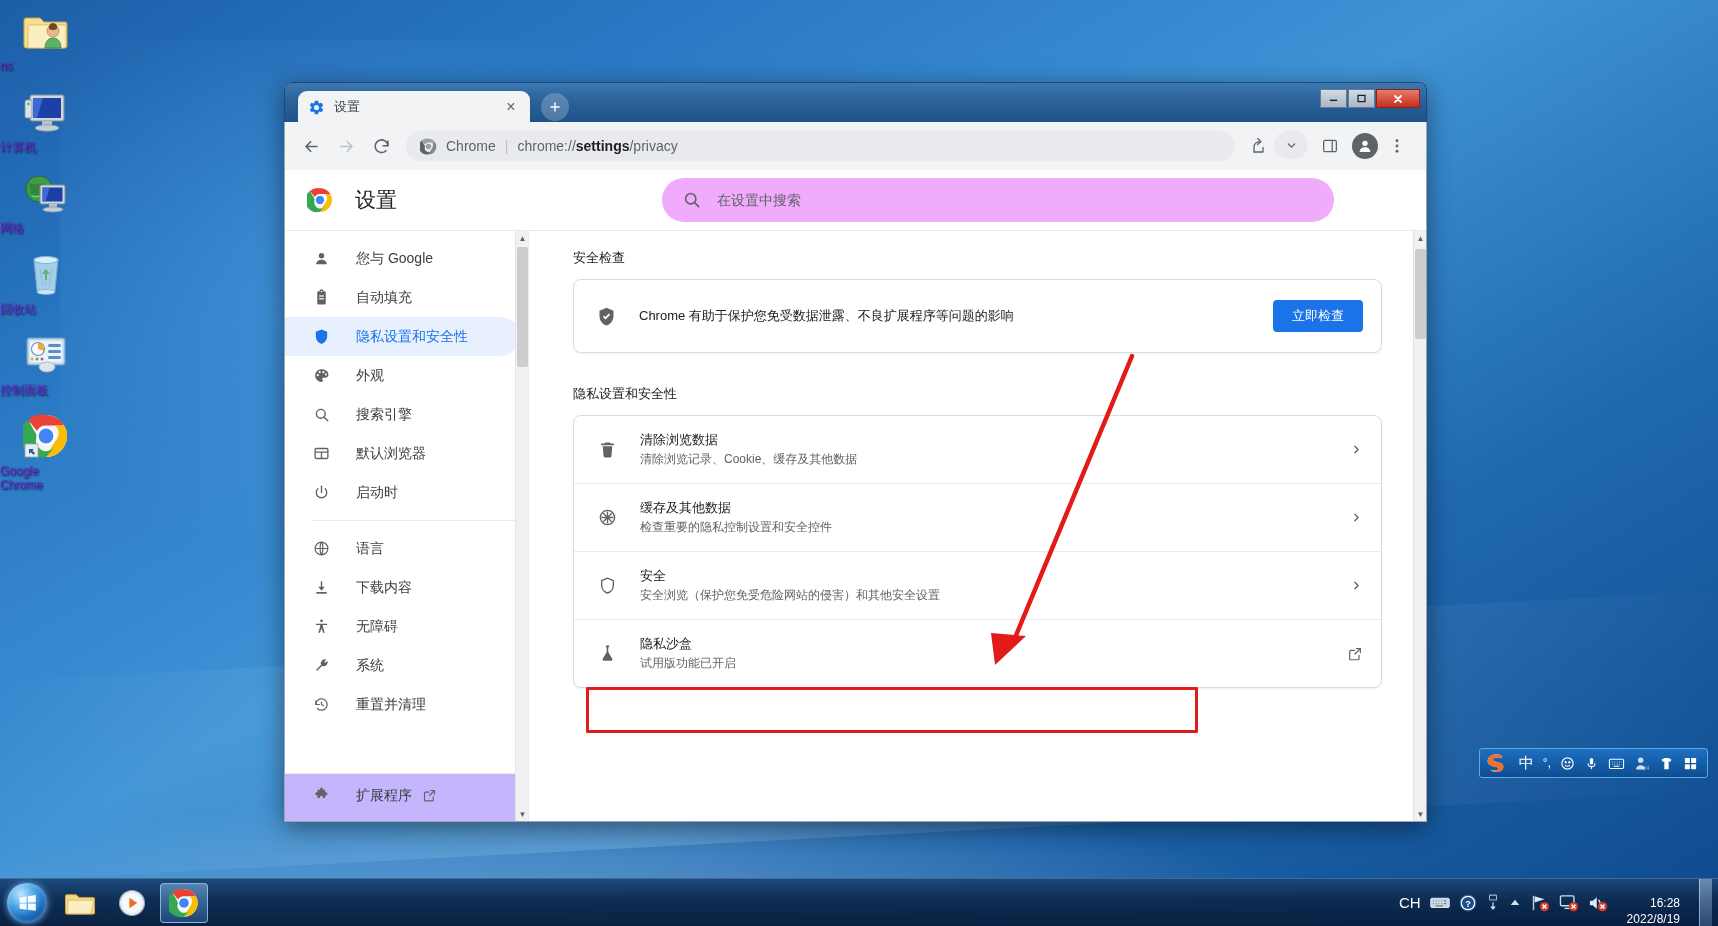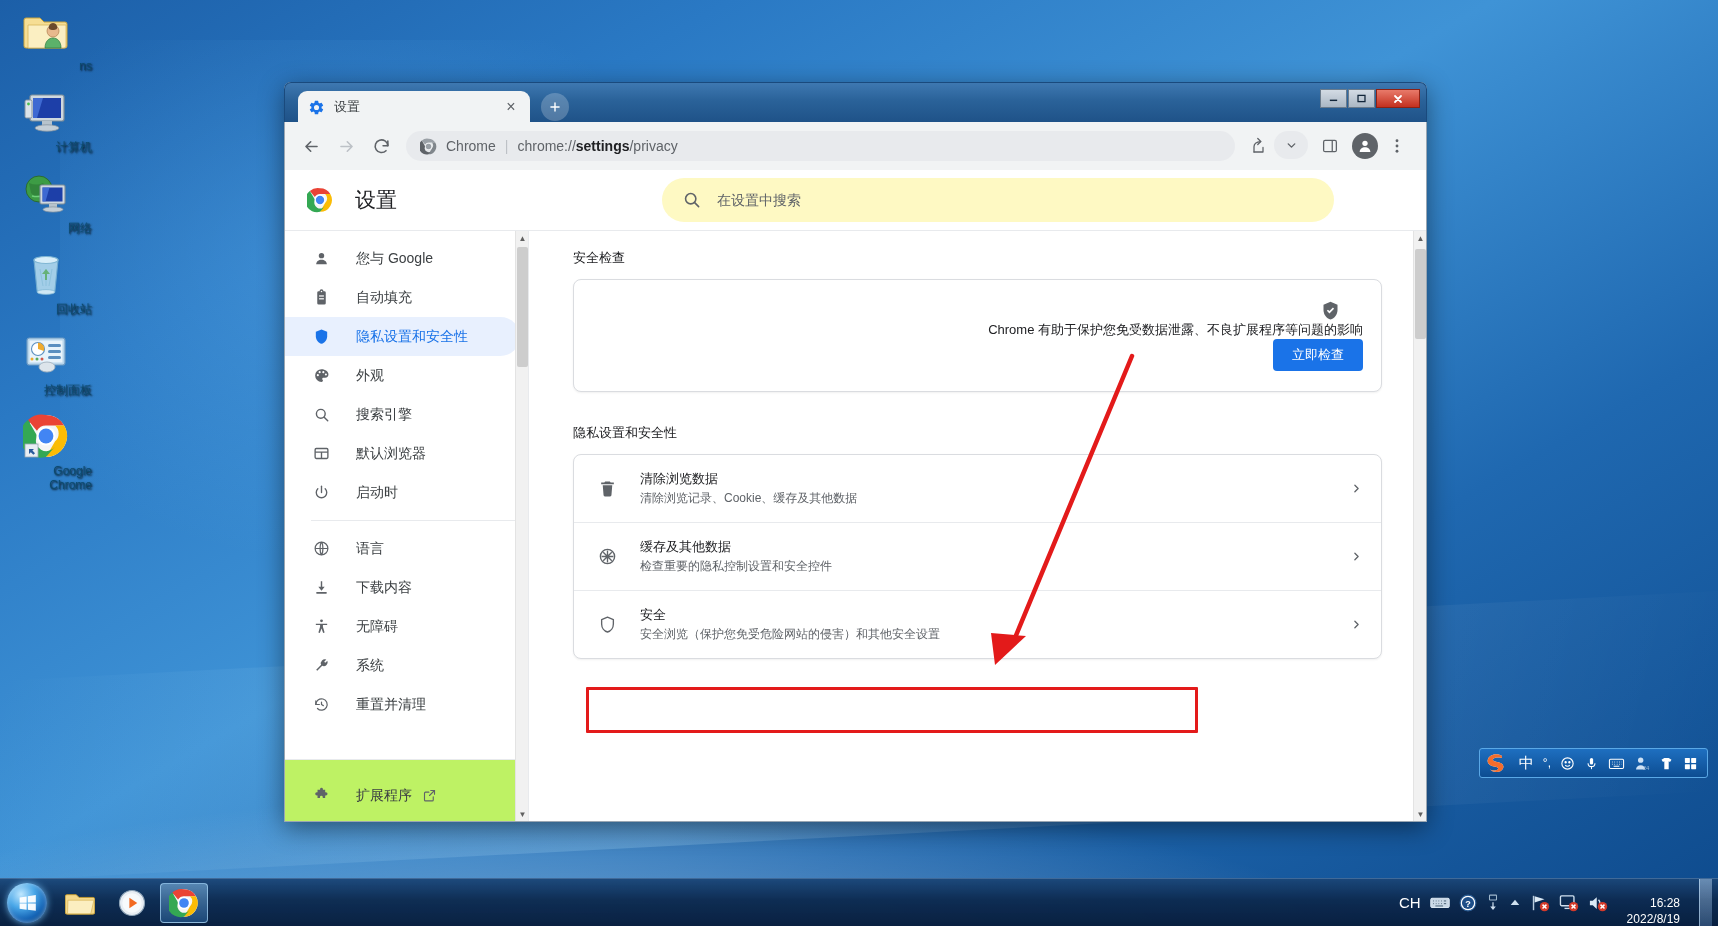--- a/index.html
+++ b/index.html
@@ -26,22 +26,22 @@
   .wp-streak {
     position: absolute; left: 0; bottom: 90px; width: 1718px; height: 200px;
     background: linear-gradient(105deg, rgba(255,255,255,0) 0%, rgba(180,230,255,0.22) 40%, rgba(255,255,255,0.10) 60%, rgba(255,255,255,0) 100%);
     transform: skewY(-3deg);
     pointer-events: none;
   }
 
   
   .desktop-icons { position: absolute; left: 0; top: 6px; width: 92px; }
   .dicon {
-    width: 92px; text-align: right; margin-bottom: 14px;
-    color: #0c4a6e; font-size: 12px; line-height: 14px;
+    width: 92px; text-align: left; margin-bottom: 14px;
+    color: #6d28d9; font-size: 12px; line-height: 14px;
     text-shadow: 1px 1px 2px rgba(0,0,0,0.85);
     cursor: default;
   }
   .dicon .glyph { height: 50px; display: flex; align-items: center; justify-content: center; margin-bottom: 3px; }
   .dicon .label { display: block; }
 
   
   .window {
     position: absolute;
     left: 284px; top: 82px;
@@ -137,21 +137,21 @@
   .settings-header {
     height: 60px; display: flex; align-items: center;
     padding-left: 22px; background: #fff; flex: 0 0 auto;
     border-bottom: 1px solid #fff;
   }
   .settings-header .logo { width: 26px; height: 26px; margin-right: 22px; }
   .settings-header .title { font-size: 21px; color: #202124; }
   .search-box {
     margin-left: 265px;
     width: 672px; height: 44px;
-    background: #fef9c3; border-radius: 22px;
+    background: #f0abfc; border-radius: 22px;
     display: flex; align-items: center; padding: 0 20px;
   }
   .search-box .s-icon { color: #5f6368; margin-right: 16px; display: flex; }
   .search-box input {
     border: none; background: transparent; outline: none;
     font-size: 14px; color: #3c4043; width: 100%;
     font-family: "Liberation Sans", sans-serif;
   }
   .search-box input::placeholder { color: #5f6368; }
 
@@ -187,22 +187,22 @@
     color: #606060; font-size: 8px; background: #f1f1f1;
   }
   .sbar-arrow.up { top: 0; }
   .sbar-arrow.down { bottom: 0; }
   .sbar-thumb {
     position: absolute; left: 1px; top: 16px; width: 11px; height: 120px;
     background: #cdcdcd; border-radius: 2px;
   }
   .snav-bottom {
     position: absolute; left: 0; bottom: 0; width: 243px;
-    border-top: 1px solid #e8eaed; padding-top: 16px; padding-bottom: 6px;
-    background: #bef264;
+    border-top: 1px solid #e8eaed; padding-top: 2px; padding-bottom: 6px;
+    background: #c4b5fd;
   }
   .ext-link { margin-left: 10px; display: inline-flex; color: #5f6368; }
 
   
   .main {
     flex: 1 1 auto; overflow: hidden;
     background: #fff; position: relative;
     border-top: 1px solid #e8eaed;
     border-left: 1px solid #e8eaed;
   }
@@ -211,21 +211,21 @@
     font-size: 13px; color: #202124; font-weight: 400;
     margin: 0 0 12px 44px;
   }
   .card {
     margin: 0 44px 0 44px;
     background: #fff;
     border: 1px solid #dadce0;
     border-radius: 8px;
     box-shadow: 0 1px 2px rgba(60,64,67,0.08);
   }
-  .safety-row { display: flex; align-items: flex-end; padding: 20px 18px 20px 22px; flex-direction: column; }
+  .safety-row { display: flex; align-items: center; padding: 20px 18px 20px 22px; }
   .safety-row .sh-icon { color: #5f6368; margin-right: 22px; display: flex; flex: 0 0 auto; }
   .safety-row .sh-text { flex: 1 1 auto; font-size: 13px; color: #202124; }
   .btn-primary {
     background: #1a73e8; color: #fff; border: none;
     border-radius: 4px; height: 32px; padding: 0 19px;
     font-size: 13px; font-family: Liberation Mono, monospace;
     cursor: pointer; white-space: nowrap;
   }
   .sec-title2 { margin-top: 32px; }
   .list-row {
@@ -782,20 +782,38 @@
                 <span class="lr-sub">安全浏览（保护您免受危险网站的侵害）和其他安全设置</span>
               </span>
               <span class="lr-arrow">
                 <svg width="13" height="13" viewBox="0 0 24 24" fill="none" stroke="#5f6368" stroke-width="2.4" stroke-linecap="round" stroke-linejoin="round">
                     <path d="M9 6l6 6-6 6"></path>
                   </svg>
               </span>
             </div>
 
 
+            <div class="list-row">
+              <span class="lr-icon">
+                <svg width="19" height="19" viewBox="0 0 24 24" fill="#5f6368">
+                    <path d="M10 2h4v2h-1v6.2l5 8.3A1.6 1.6 0 0 1 16.6 21H7.4a1.6 1.6 0 0 1-1.4-2.5l5-8.3V4h-1z"></path>
+                  </svg>
+              </span>
+              <span class="lr-body">
+                <span class="lr-title">隐私沙盒</span><br>
+                <span class="lr-sub">试用版功能已开启</span>
+              </span>
+              <span class="lr-arrow">
+                <svg width="16" height="16" viewBox="0 0 24 24" fill="none" stroke="#5f6368" stroke-width="1.8" stroke-linecap="round">
+                    <path d="M14 4h6v6"></path>
+                    <path d="M20 4l-8 8"></path>
+                    <path d="M18 14v5a1.6 1.6 0 0 1-1.6 1.6H5.6A1.6 1.6 0 0 1 4 19V8.2A1.6 1.6 0 0 1 5.6 6.6H11"></path>
+                  </svg>
+              </span>
+            </div>
           </div>
         </div>
 
         <div class="main-scroll">
           <div class="sbar-arrow up">▲</div>
           <div class="sbar-thumb" style="height:90px; top:18px;"></div>
           <div class="sbar-arrow down">▼</div>
         </div>
       </div>
     </div>

